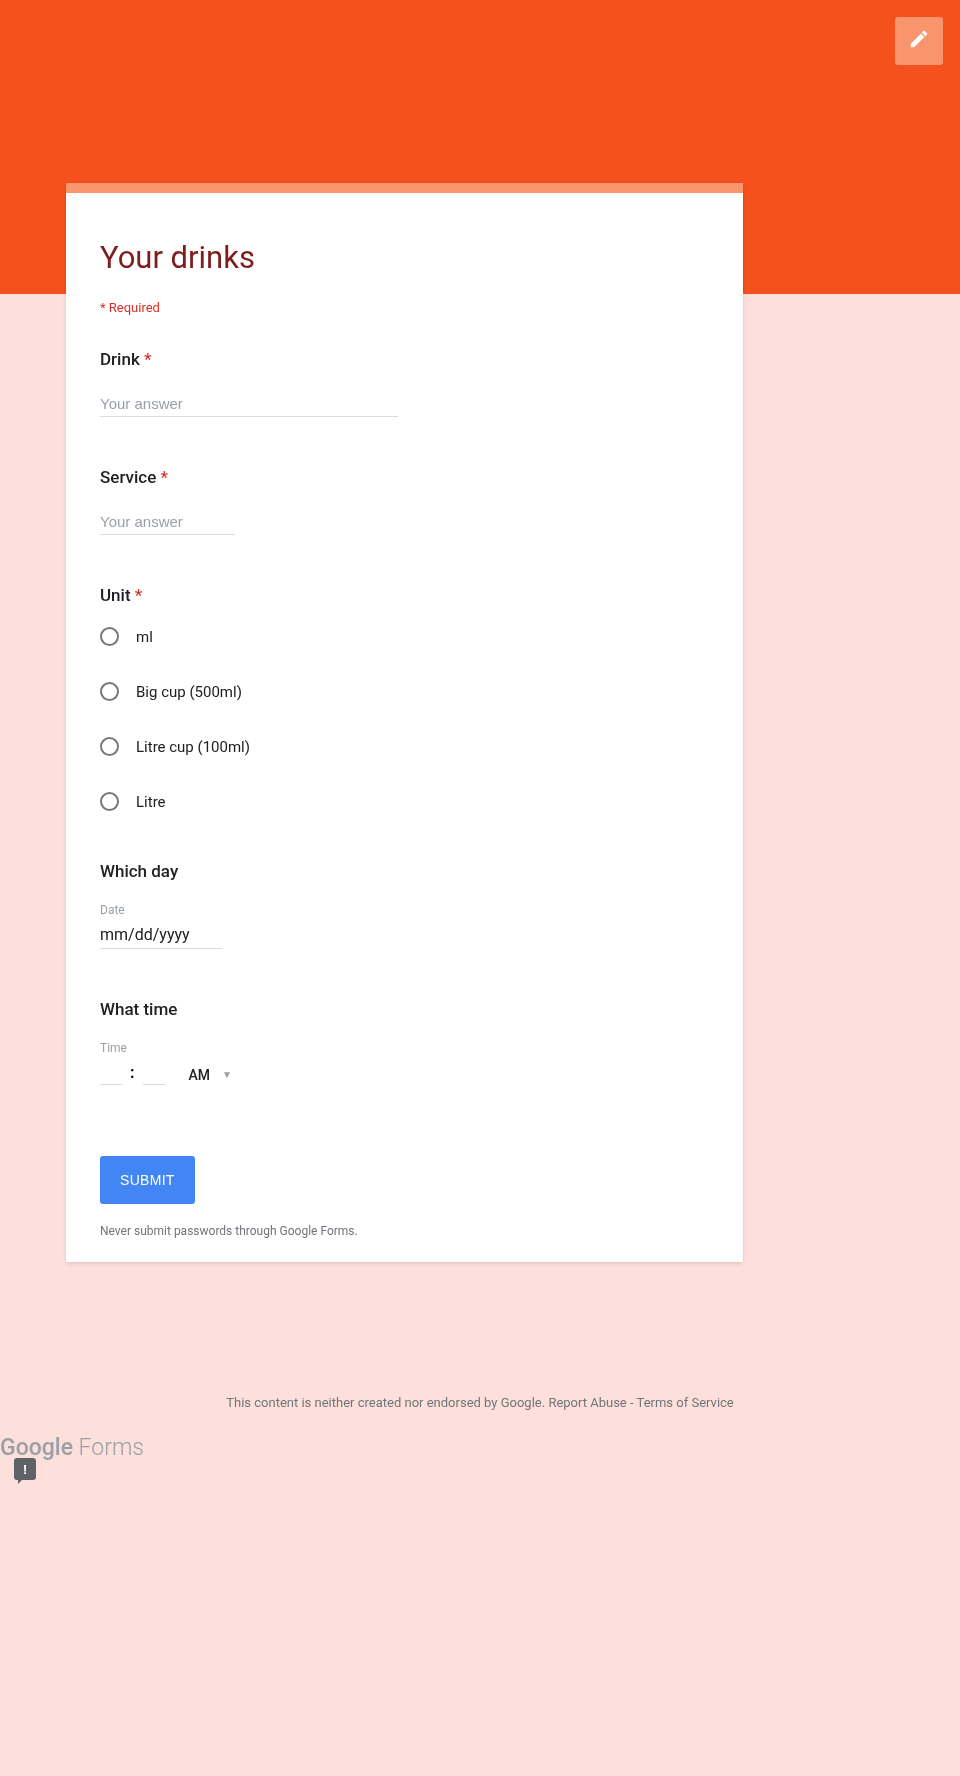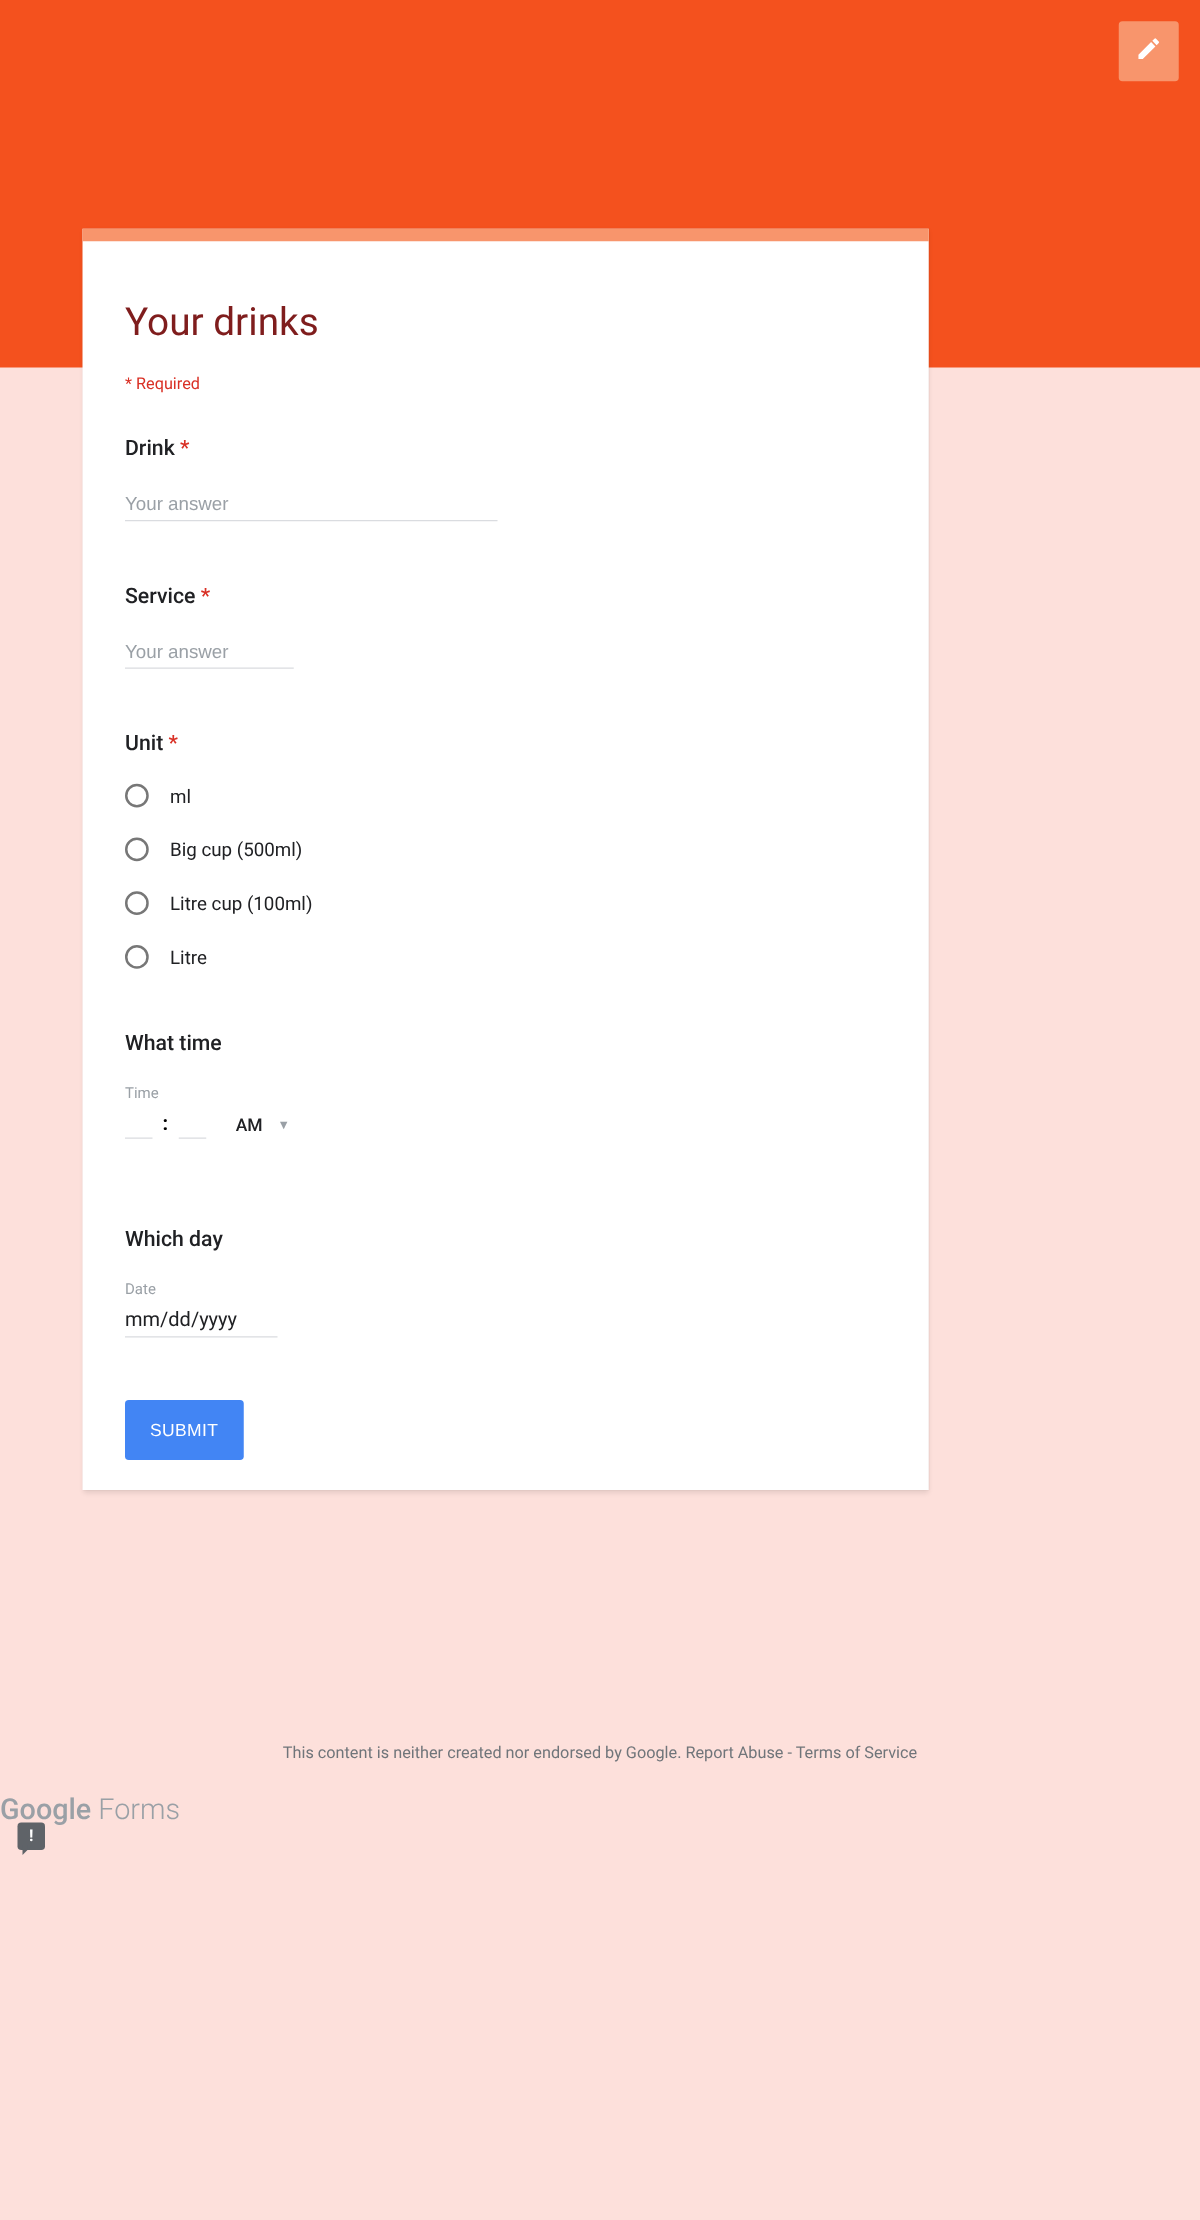--- a/index.html
+++ b/index.html
@@ -63,21 +63,21 @@
       border: none;
       border-bottom: 1px solid #dadce0;
       font-size: 15px;
       padding: 4px 0;
       width: 298px;
       outline: none;
       color: #ec4899;
     }
     .text-input.short { width: 135px; }
     .text-input::placeholder { color: #9aa0a6; }
-    .radio-group { display: flex; flex-direction: column; gap: 24px; justify-content: flex-end; }
+    .radio-group { display: flex; flex-direction: column; gap: 36px; justify-content: flex-end; }
     .radio-row { display: flex; align-items: center; gap: 17px; cursor: pointer; }
     .radio-circle {
       width: 19px; height: 19px;
       border: 2px solid #777;
       border-radius: 50%;
       flex-shrink: 0;
     }
     .radio-label { font-size: 15px; color: #202124; }
     .sublabel { font-size: 12px; color: #9aa0a6; margin-bottom: 8px; }
     .date-input {
@@ -197,39 +197,40 @@
           <span class="radio-circle"></span>
           <span class="radio-label">Litre cup (100ml)</span>
         </div>
         <div class="radio-row">
           <span class="radio-circle"></span>
           <span class="radio-label">Litre</span>
         </div>
       </div>
     </div>
 
+    <div class="question">
+      <div class="q-label">Which day</div>
+      <div class="sublabel">Date</div>
+      <div class="date-input">mm/dd/yyyy</div>
+    </div>
+
     <div class="question" style="margin-bottom:70px;">
       <div class="q-label">What time</div>
       <div class="sublabel">Time</div>
       <div class="time-row">
         <div class="time-box"></div>
         <div class="time-colon">:</div>
         <div class="time-box"></div>
         <span class="ampm">AM</span>
         <span class="dd-arrow">▼</span>
       </div>
     </div>
 
-    <div class="question">
-      <div class="q-label">Which day</div>
-      <div class="sublabel">Date</div>
-      <div class="date-input">mm/dd/yyyy</div>
-    </div>
-
     <button class="submit-btn">SUBMIT</button>
+    <div class="pw-warning">Never submit passwords through Google Forms.</div>
   </div>
 </div>
 
 <div class="footer">
   <div>
     <span>This content is neither created nor endorsed by Google. </span><a>Report Abuse</a><span> - </span><a>Terms of Service</a>
   </div>
   <div class="gforms">
     <span class="g">Google</span><span class="f"> Forms</span>
   </div>

